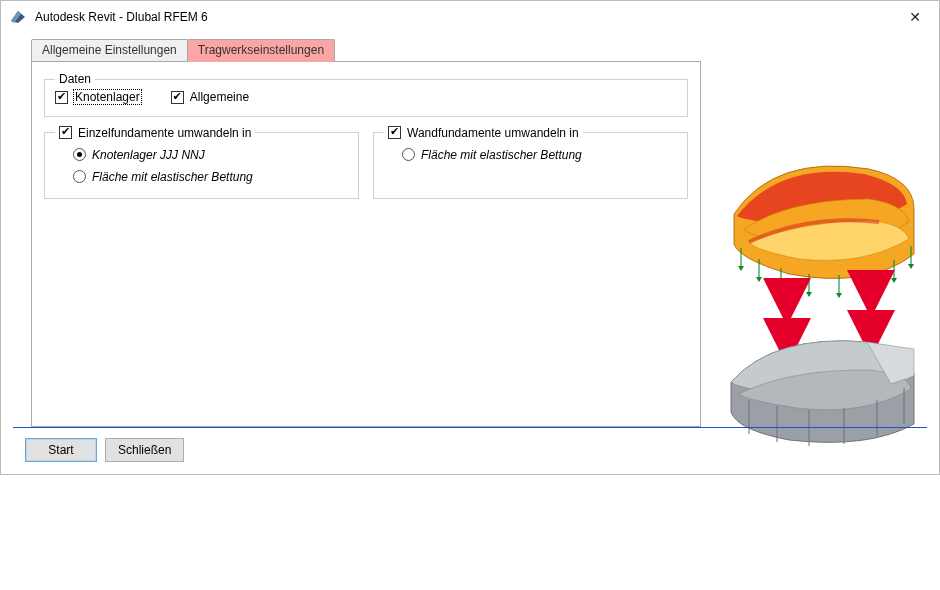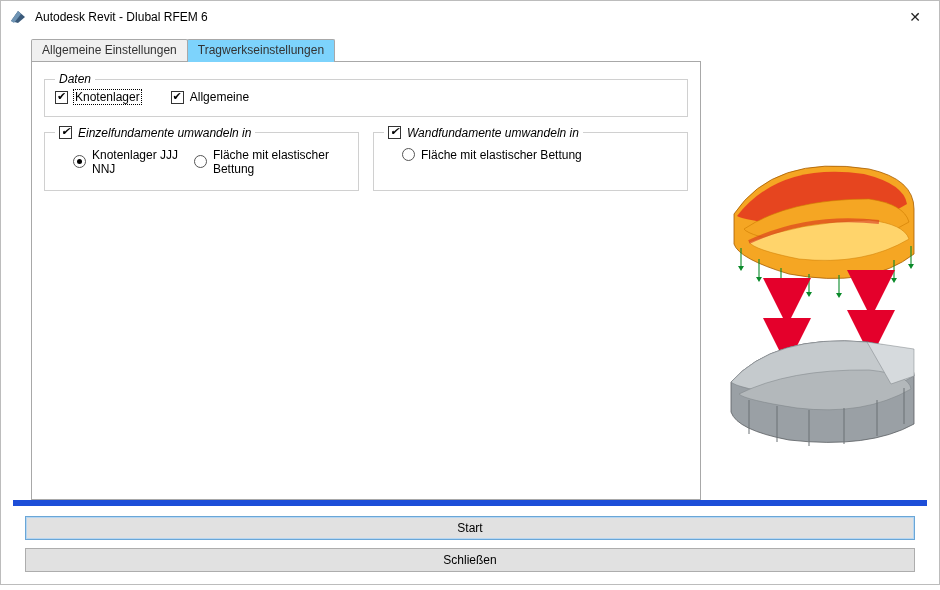--- a/index.html
+++ b/index.html
@@ -6,21 +6,21 @@
   html, body {
     margin: 0; padding: 0;
     width: 940px; height: 590px;
     font-family: "Segoe UI", Tahoma, Arial, sans-serif;
     font-size: 12px;
     background: #ffffff;
     color: #000000;
     overflow: hidden;
   }
   .window {
-    width: 940px; height: 585px;
+    width: 940px; height: 475px;
     border: 1px solid #bcbcbc;
     background: #ffffff;
     display: flex;
     flex-direction: column;
   }
   .titlebar {
     display: flex;
     align-items: center;
     height: 32px;
     padding: 0 10px 0 8px;
@@ -71,21 +71,21 @@
     background: #f0f0f0;
     padding: 3px 10px 4px 10px;
     font-size: 12px;
     position: relative;
     cursor: default;
     border-radius: 2px 2px 0 0;
     color: #333;
   }
   .tab + .tab { margin-left: -1px; }
   .tab.active {
-    background: #7dd3fc;
+    background: #fca5a5;
     z-index: 3;
     border-color: #a8a8a8;
     padding-bottom: 5px;
     margin-bottom: -1px;
   }
   .tab-page {
     flex: 1;
     border: 1px solid #a8a8a8;
     background: #ffffff;
     padding: 10px 12px;
@@ -93,21 +93,20 @@
   }
   fieldset.group {
     border: 1px solid #d0d0d0;
     margin: 0 0 8px 0;
     padding: 4px 10px 12px 10px;
   }
   fieldset.group > legend {
     font-size: 12px;
     padding: 0 4px;
     color: #000;
-    font-style: italic;
   }
   .row { display: flex; align-items: center; gap: 30px; }
   .cols { display: flex; gap: 14px; }
   .col { flex: 1; min-width: 0; }
   label.cb {
     display: inline-flex; align-items: center; gap: 6px;
     cursor: default;
   }
   .chk, .rad {
     width: 13px; height: 13px;
@@ -124,37 +123,36 @@
   }
   .chk .mark {
     font-size: 11px; line-height: 1; color: #000;
     transform: translateY(-1px);
   }
   .focus-outline {
     outline: 1px dotted #000;
     outline-offset: 0px;
     padding: 0 1px;
   }
-  .options-indent { padding: 4px 0 2px 18px; display: flex; gap: 8px; }
+  .options-indent { padding: 4px 0 2px 18px; display: flex; flex-direction: column; gap: 8px; font-style: italic; }
   .image-panel {
     flex: 1;
     display: flex;
     align-items: flex-start;
     justify-content: center;
     padding-top: 105px;
   }
   .image-panel svg { width: 200px; height: 310px; }
   .footer {
-    border-top: 6px solid #1d4ed8;
+    border-top: 1px solid #1d4ed8;
     padding: 10px 12px 12px 12px;
     display: flex;
-    justify-content: center;
+    justify-content: flex-start;
     gap: 8px;
     margin: 0 12px;
-    flex-direction: column;
   }
   button.win {
     min-width: 72px;
     height: 24px;
     font-size: 12px;
     font-family: inherit;
     background: #e1e1e1;
     border: 1px solid #adadad;
     padding: 0 12px;
     cursor: default;

